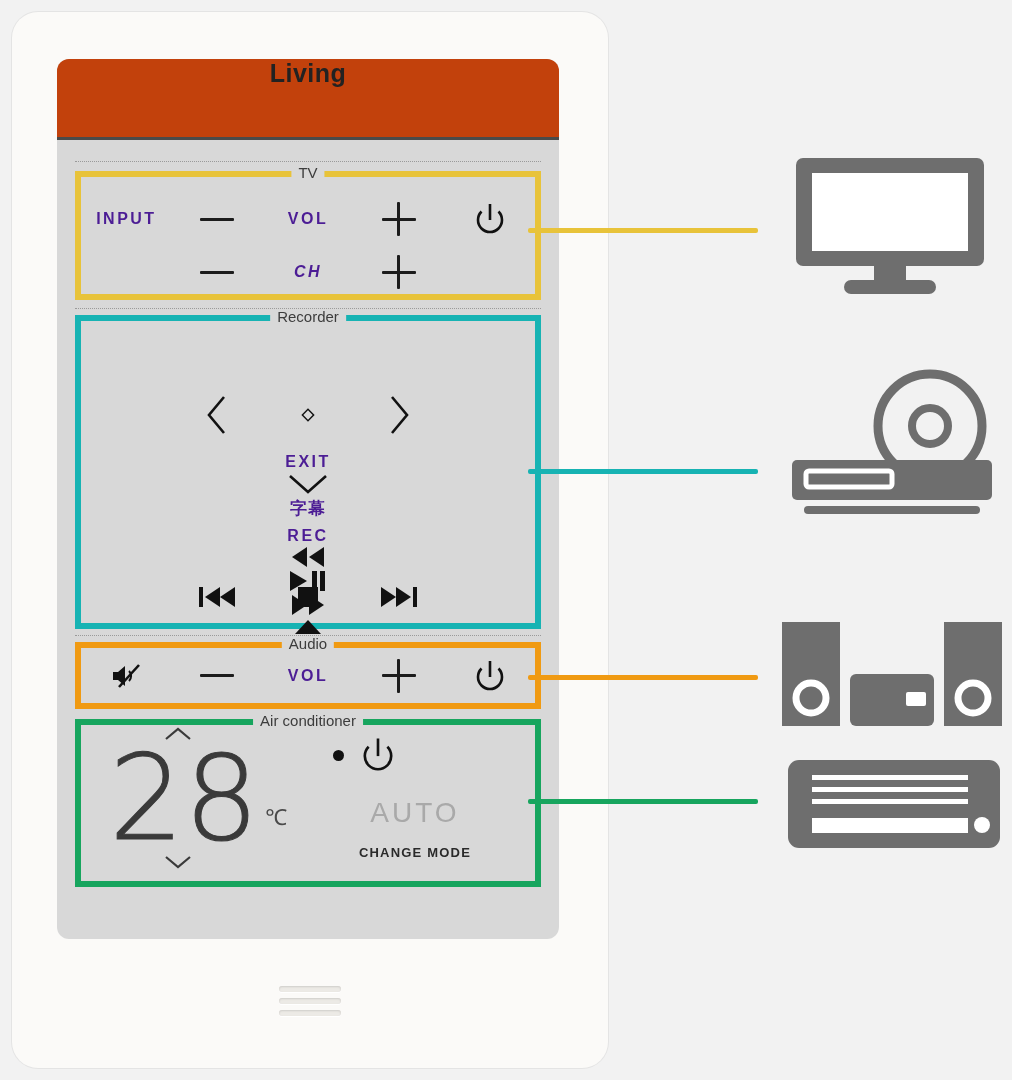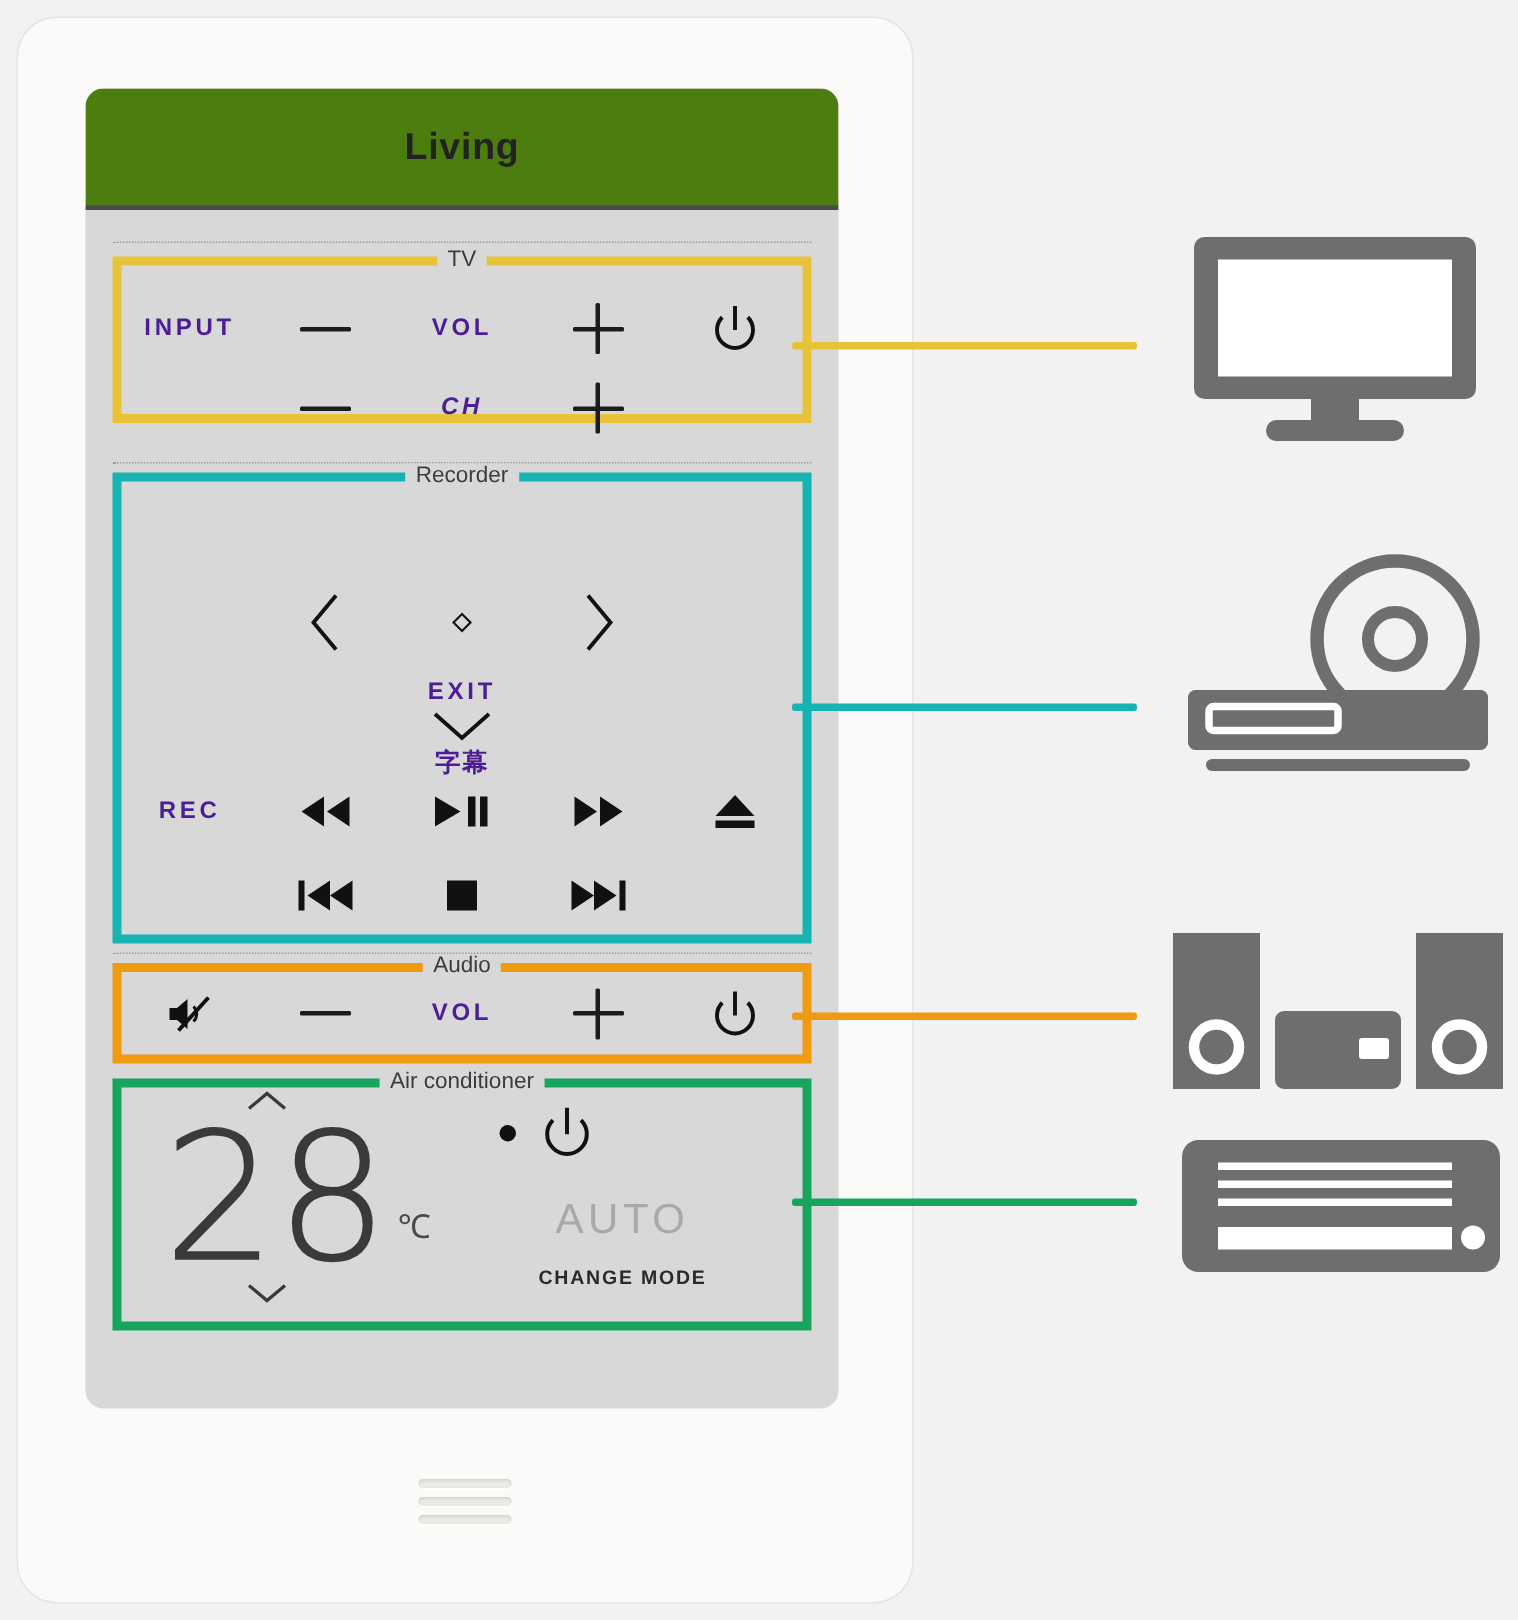--- a/index.html
+++ b/index.html
@@ -17,22 +17,22 @@
     background:#fbfaf8;border-radius:26px;
     box-shadow:0 0 0 1px #e4e4e4;
   }
   .lcd{
     position:absolute;left:45px;top:47px;width:502px;height:880px;
     background:#d8d8d8;border-radius:12px;overflow:hidden;
   }
   
   .titlebar{
     position:absolute;left:0;top:0;width:100%;height:81px;
-    background:#4d7c0f;border-bottom:3px solid #4a4a4a;
-    display:flex;align-items:center;justify-content:center;box-sizing:border-box;
+    background:#c2410c;border-bottom:3px solid #4a4a4a;
+    display:flex;align-items:flex-start;justify-content:center;box-sizing:border-box;
   }
   .title-text{font-size:25px;font-weight:bold;color:#222;letter-spacing:.5px;}
 
   .dotted{
     position:absolute;left:18px;width:466px;height:0;
     border-top:1px dotted #9a9a9a;
   }
 
   
   .sect{position:absolute;box-sizing:border-box;border-style:solid;}
@@ -81,21 +81,21 @@
   <div class="panel-body">
 
     <div class="lcd">
 
       <div class="titlebar">
         <span class="title-text">Living</span>
       </div>
 
       <div class="dotted" style="top:102px"></div>
 
-      <div class="sect" style="left:18px;top:112px;width:466px;height:111px;border-width:6px;border-color:#e8c33a;">
+      <div class="sect" style="left:18px;top:112px;width:466px;height:129px;border-width:6px;border-color:#e8c33a;">
         <span class="tag">TV</span>
 
         <div class="row" style="top:16px;height:52px;">
           <div class="cell">
             <span>INPUT</span>
           </div>
           <div class="cell">
             <span class="minus"></span>
           </div>
           <div class="cell">
@@ -162,21 +162,21 @@
             <svg width="46" height="26" viewBox="0 0 46 26">
               <polyline points="5,5 23,21 41,5" fill="none" stroke="#111" stroke-width="2.6"></polyline>
             </svg>
           </div>
           <div class="cell"></div>
           <div class="cell">
             <span style="font-size:17px;letter-spacing:1px;">字幕</span>
           </div>
         </div>
 
-        <div class="row" style="top:194px;height:52px;">
+        <div class="row" style="top:206px;height:52px;flex-direction:column;">
           <div class="cell">
             <span>REC</span>
           </div>
           <div class="cell">
             <svg width="40" height="24" viewBox="0 0 40 24">
               <polygon points="19,2 19,22 4,12" fill="#111"></polygon>
                 <polygon points="36,2 36,22 21,12" fill="#111"></polygon>
             </svg>
           </div>
           <div class="cell">

